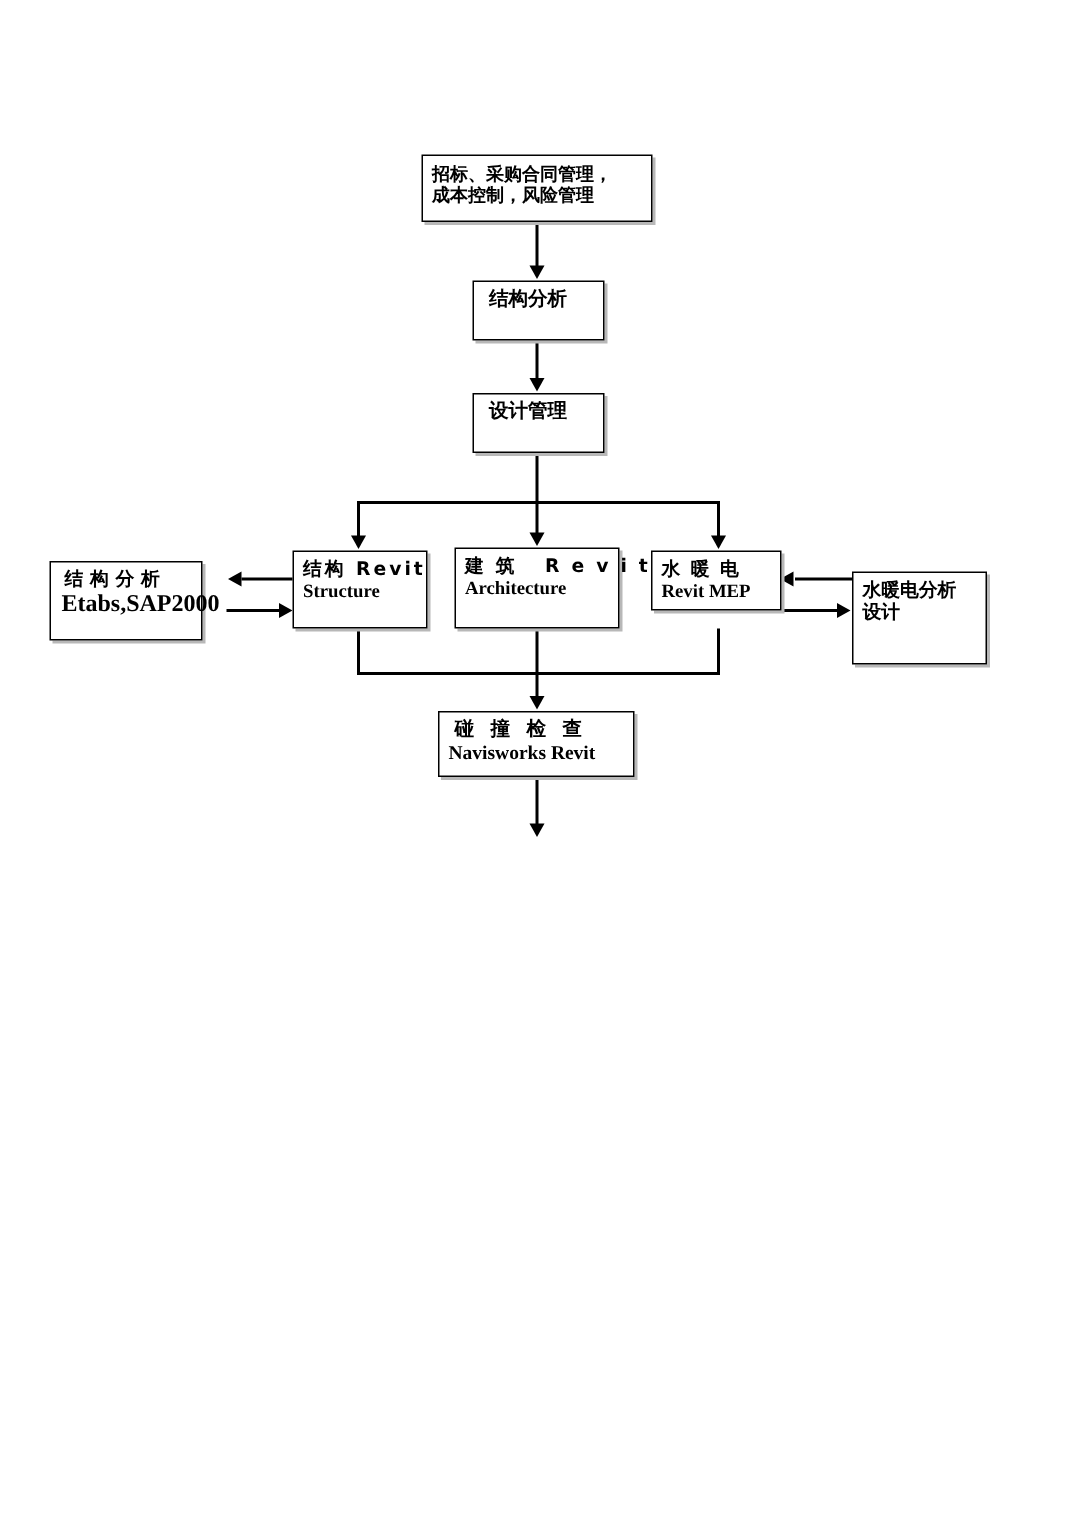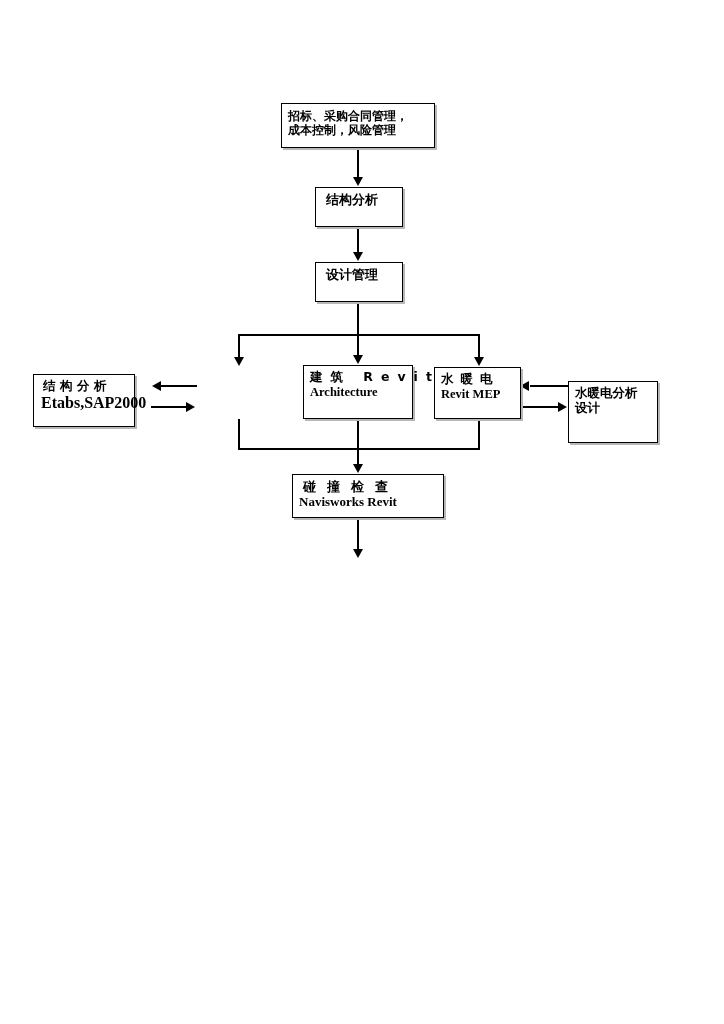--- a/index.html
+++ b/index.html
@@ -49,24 +49,24 @@
     font-weight: bold;
     font-size: 12.5px;
   }
 
   
   #node-tender      { left: 281px; top: 103px;  width: 154px; height: 45px;  padding-top: 5px; }
   #node-cost        { left: 315px; top: 187px;  width: 88px;  height: 40px;  }
   #node-design      { left: 315px; top: 262px;  width: 88px;  height: 40px;  }
   #node-struct-revit{ left: 195px; top: 367px;  width: 90px;  height: 52px;  }
   #node-arch-revit  { left: 303px; top: 365px;  width: 110px; height: 54px;  }
-  #node-mep-revit   { left: 434px; top: 367px;  width: 87px;  height: 52px;  }
+  #node-mep-revit   { left: 434px; top: 367px;  width: 87px;  height: 40px;  }
   #node-struct-ana  { left: 33px;  top: 374px;  width: 102px; height: 53px;  }
   #node-mep-ana     { left: 568px; top: 381px;  width: 90px;  height: 62px;  }
-  #node-clash       { left: 292px; top: 474px;  width: 152px; height: 44px;  }
+  #node-clash       { left: 292px; top: 474px;  width: 131px; height: 44px;  }
 
   
   #node-tender .ln  { font-size: 12px; }
   #node-cost .ln,
   #node-design .ln  { font-size: 13px; padding-left: 4px; }
   #node-struct-ana .ln.cn { letter-spacing: 4.5px; padding-left: 3px; }
   #node-struct-ana .ln.en { font-size: 16px; padding-left: 1px; }
   #node-struct-revit .ln.cn { letter-spacing: 2px; }
   #node-arch-revit .ln.cn { letter-spacing: 8px; }
   #node-mep-revit .ln.cn  { letter-spacing: 7px; }
@@ -159,20 +159,24 @@
 
   <div class="node" id="node-design">
     <span class="ln cn-lg">设计管理</span>
   </div>
 
   <div class="node" id="node-struct-ana">
     <span class="ln cn">结构分析</span>
     <span class="ln en">Etabs,SAP2000</span>
   </div>
 
+  <div class="node" id="node-struct-revit">
+    <span class="ln cn">结构  Revit</span>
+    <span class="ln en">Structure</span>
+  </div>
 
   <div class="node" id="node-arch-revit">
     <span class="ln cn">建筑  Revit</span>
     <span class="ln en">Architecture</span>
   </div>
 
   <div class="node" id="node-mep-revit">
     <span class="ln cn">水暖电</span>
     <span class="ln en">Revit MEP</span>
   </div>

